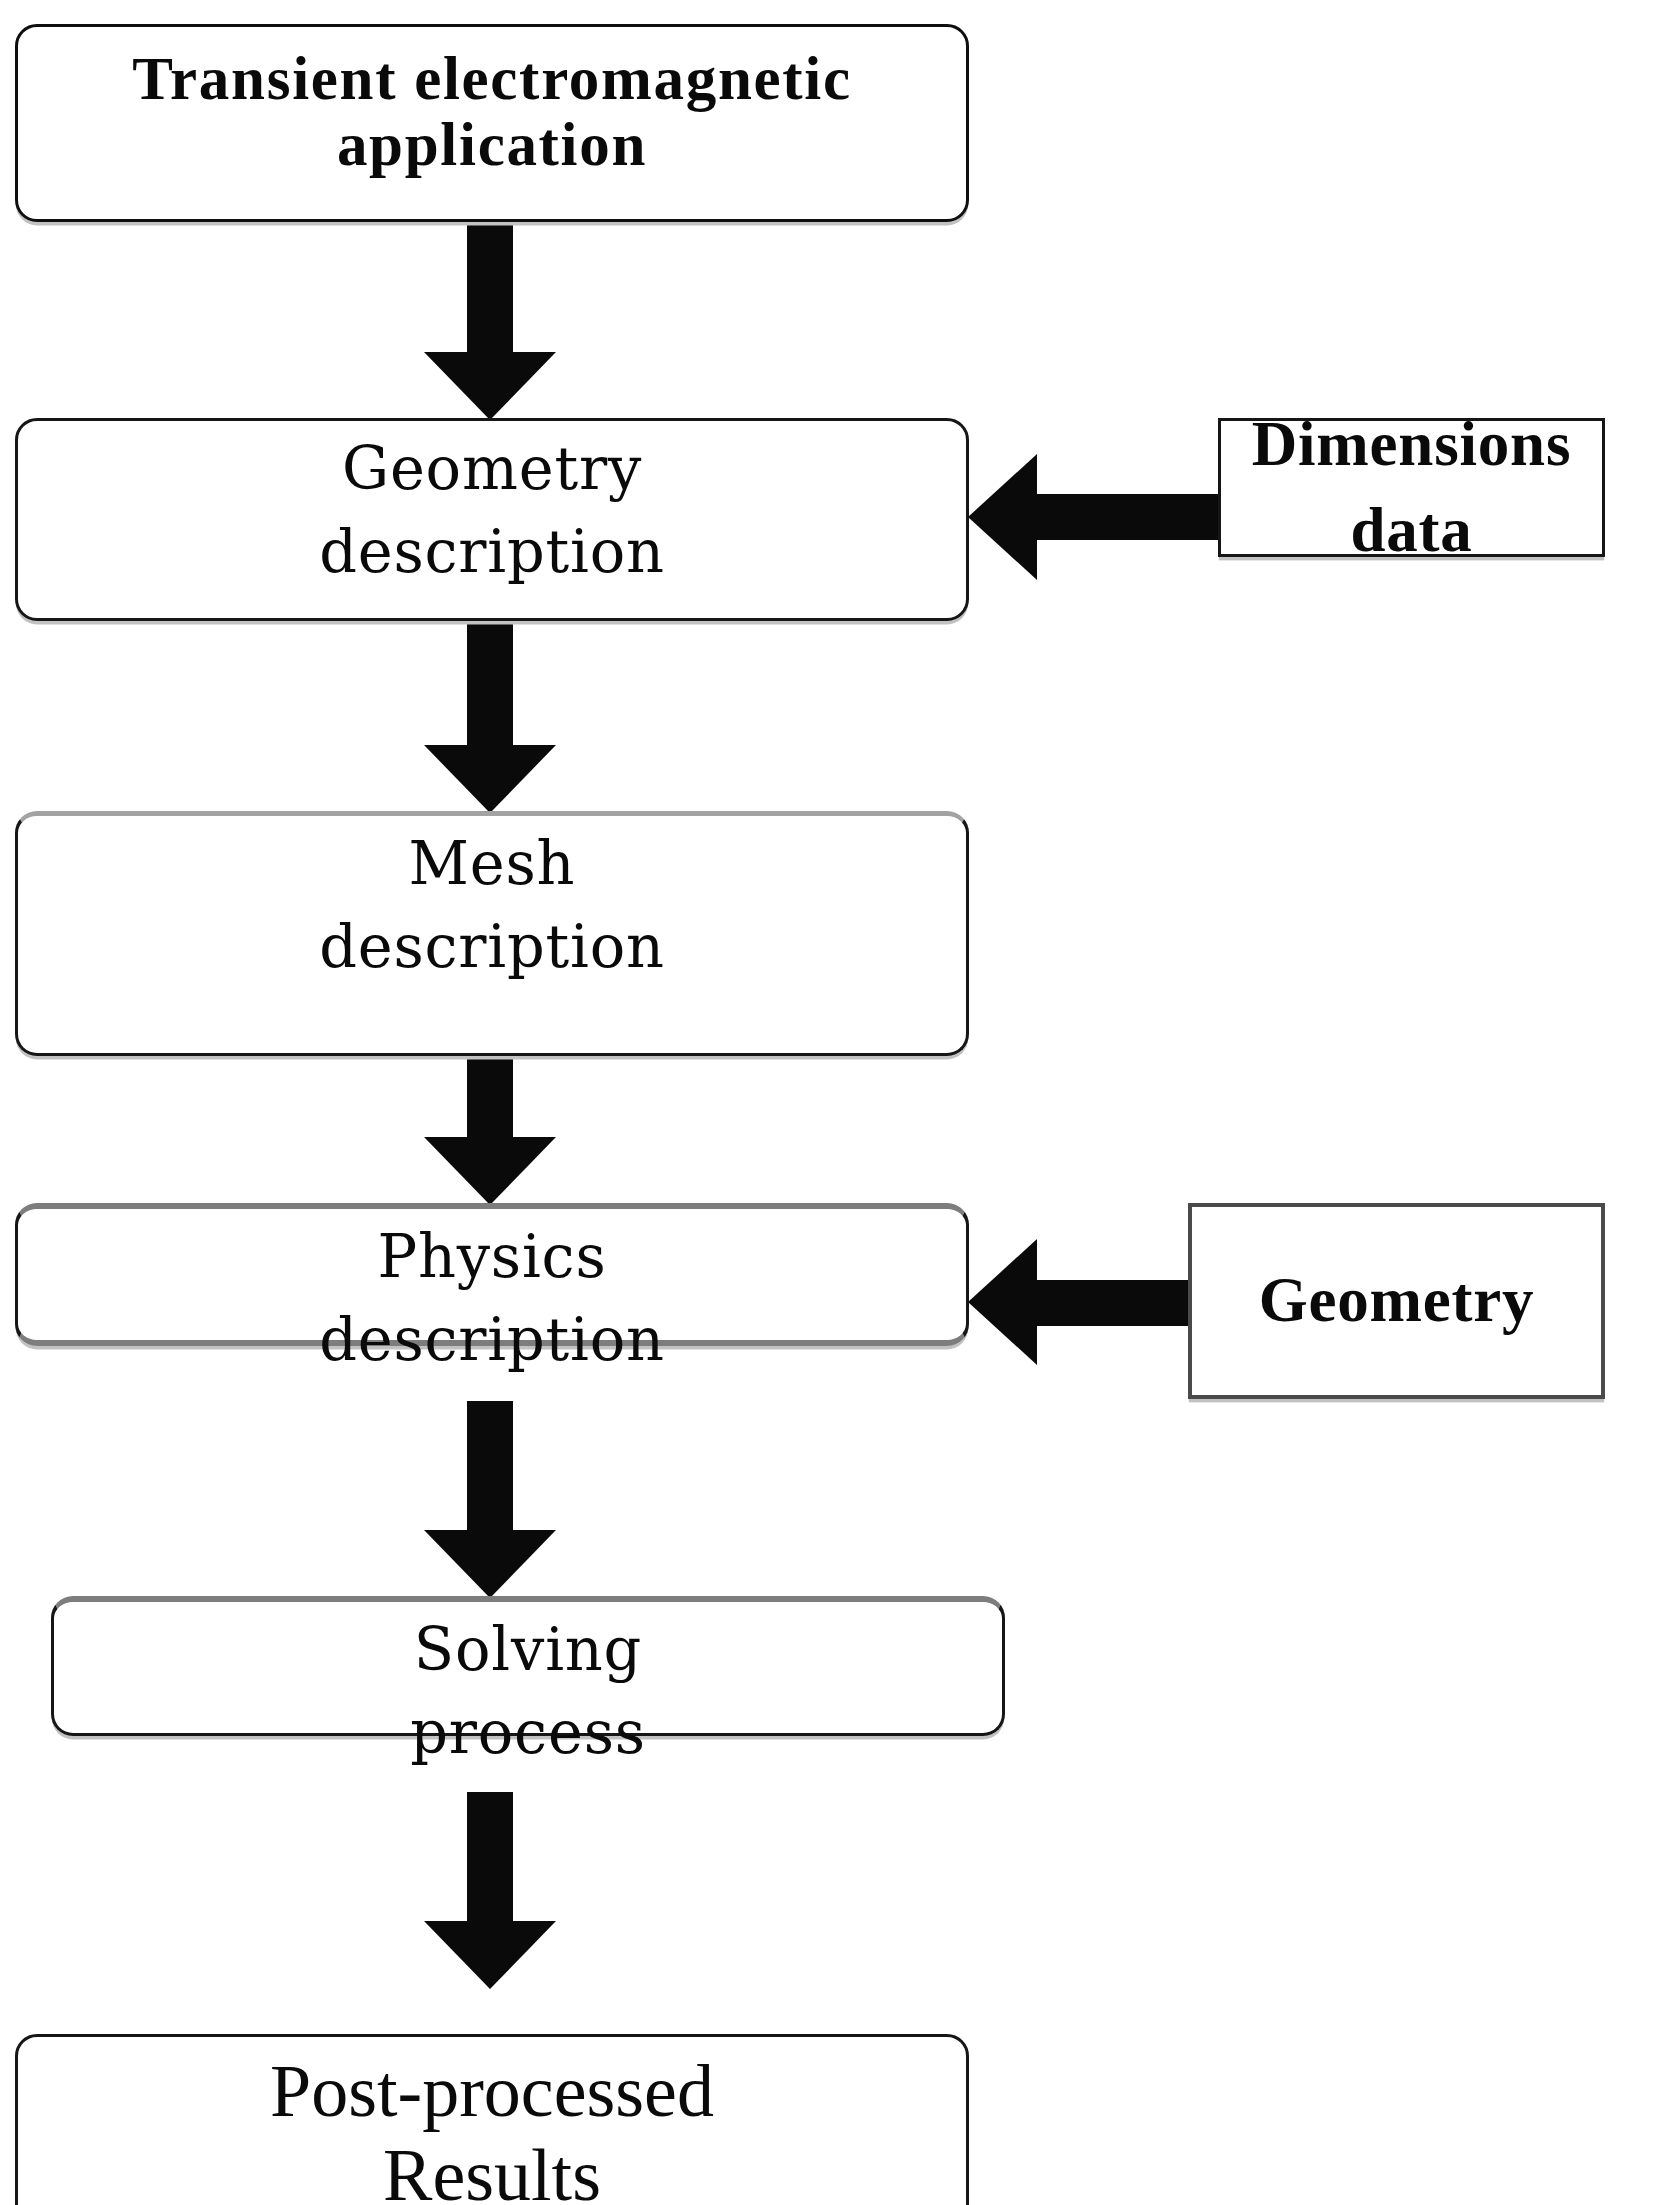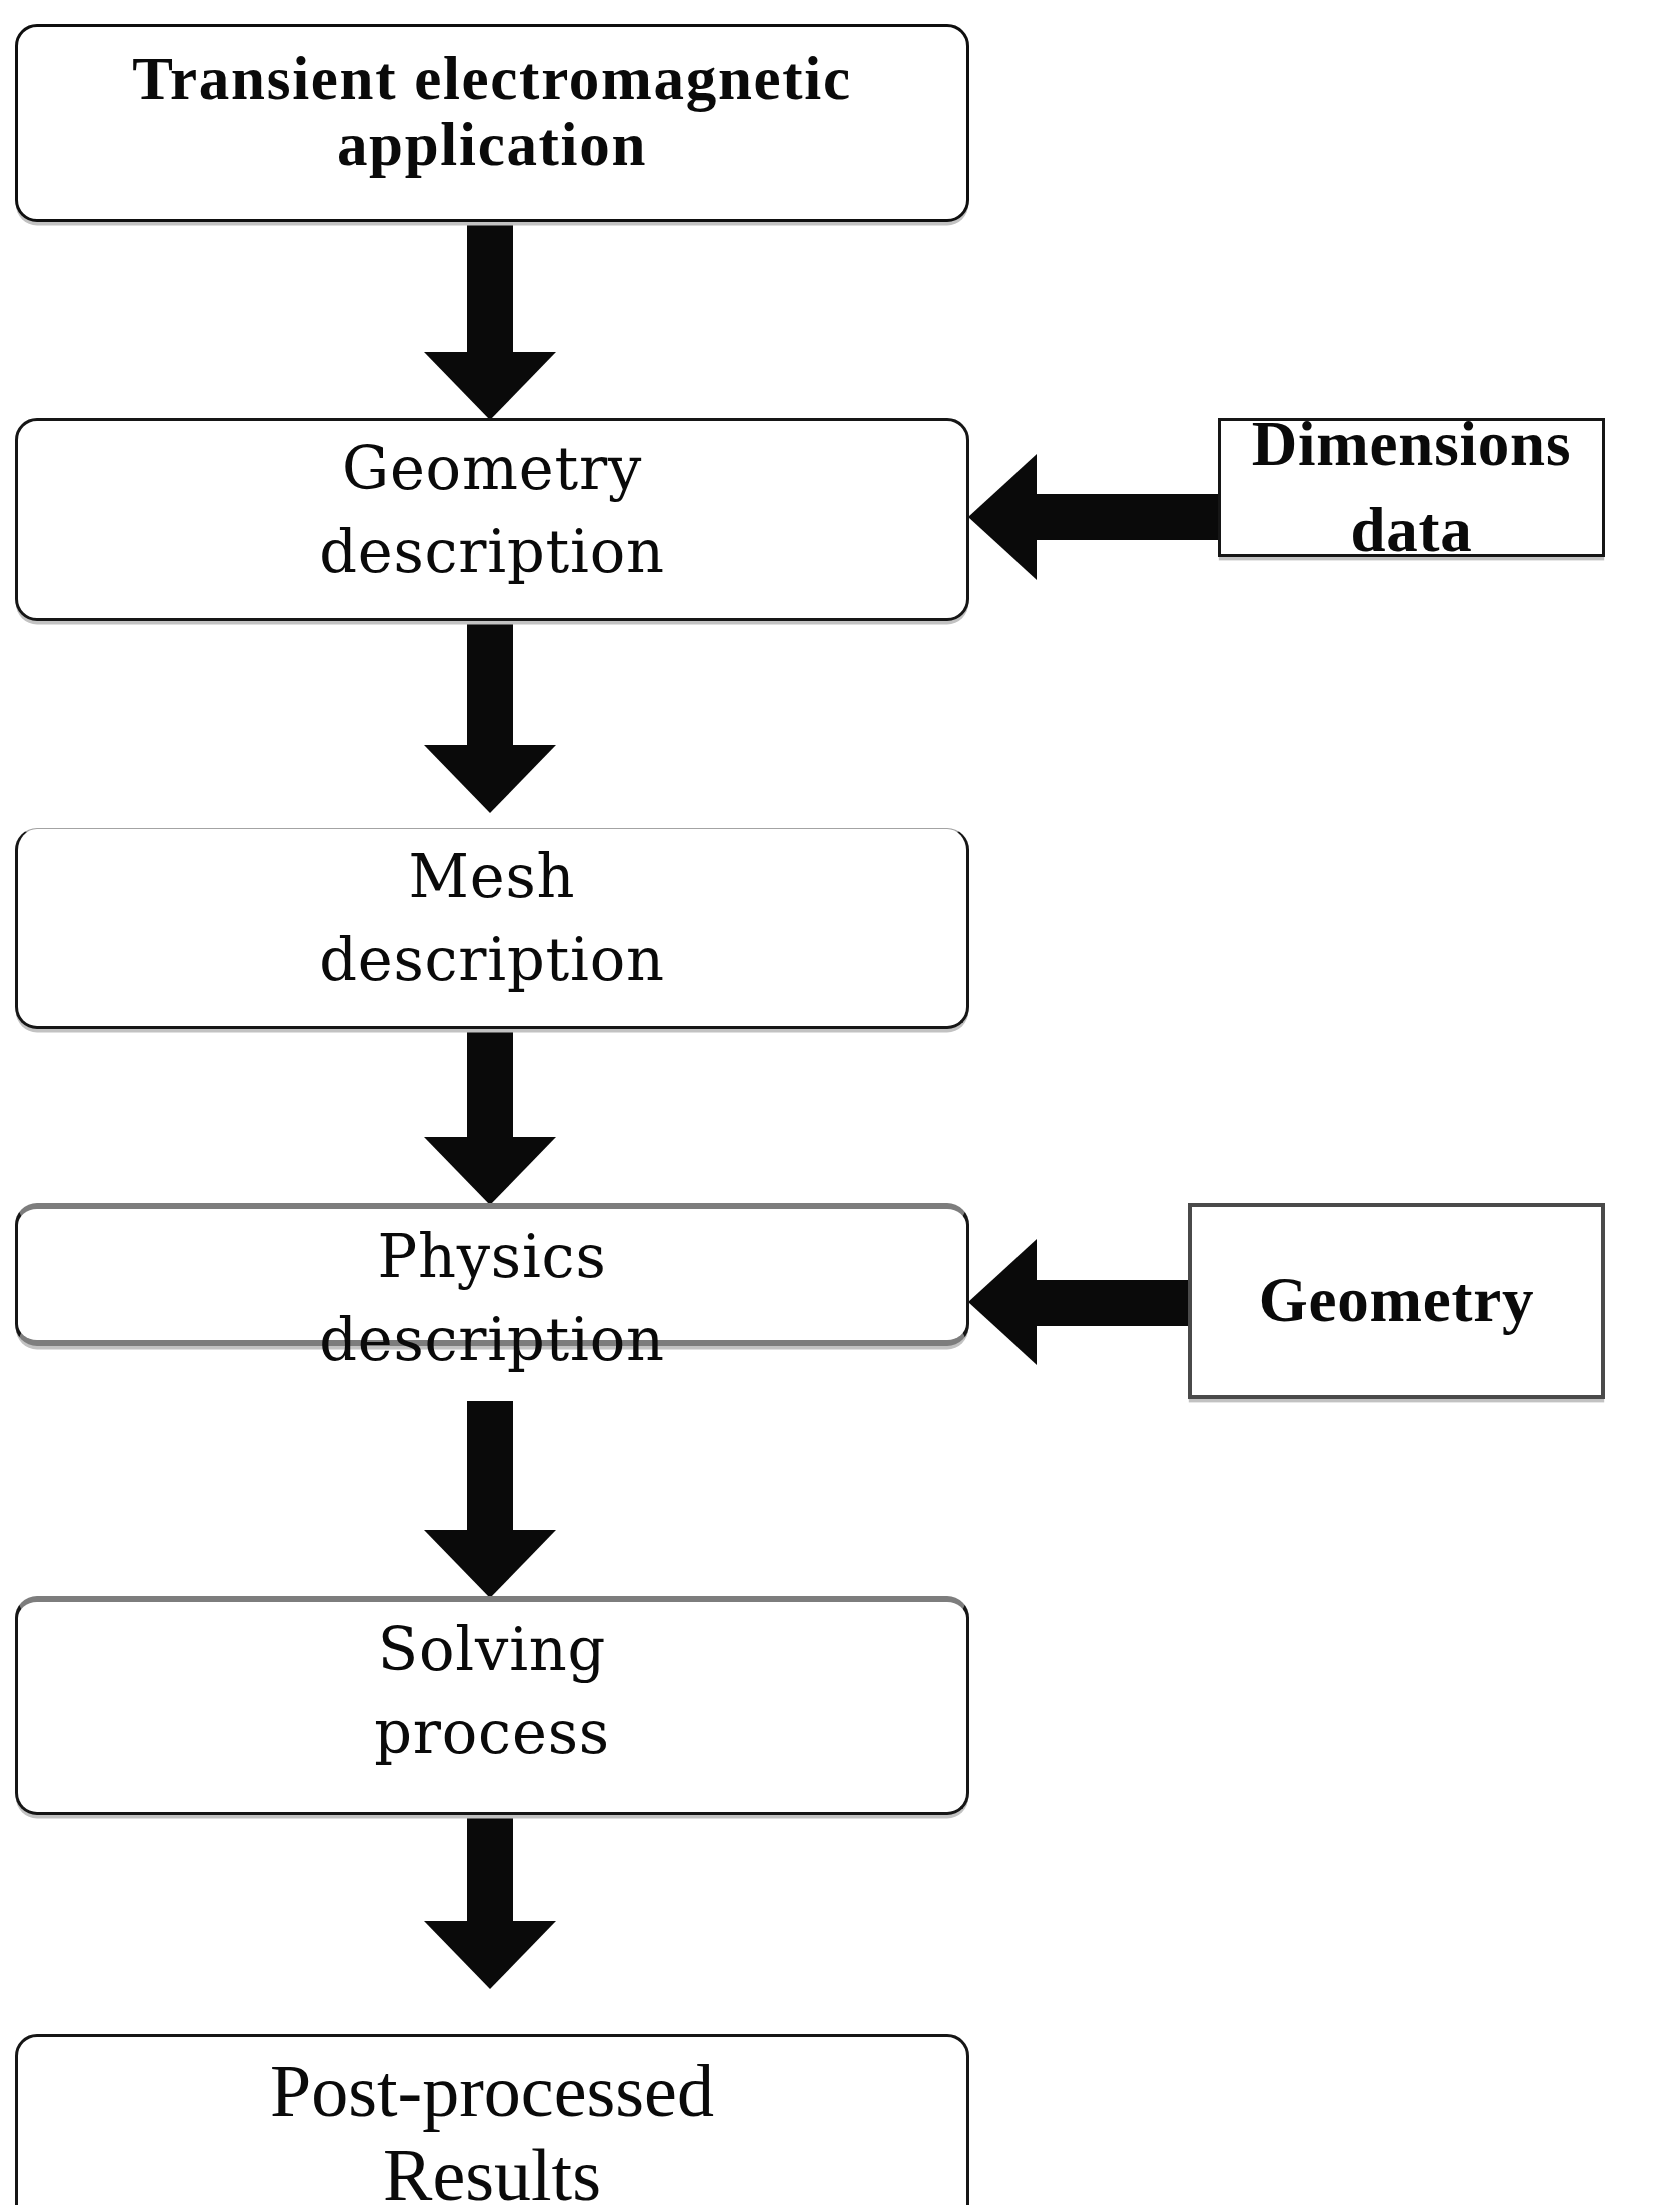--- a/index.html
+++ b/index.html
@@ -82,31 +82,31 @@
   <div class="box main t1" style="top:24px;height:198px;border-color:#0f0f0f;">
     <span class="line">Transient electromagnetic</span>
     <span class="line">application</span>
   </div>
 
   <div class="box main mid" style="top:418px;height:203px;">
     <span class="line">Geometry</span>
     <span class="line">description</span>
   </div>
 
-  <div class="box main mid" style="top:828px;height:201px;border-top:1px solid #a3a3a3;">
+  <div class="box main mid" style="top:811px;height:245px;border-top:5px solid #a3a3a3;">
     <span class="line">Mesh</span>
     <span class="line">description</span>
   </div>
 
   <div class="box main mid" style="top:1203px;height:143px;border-top:6.8px solid #7d7d7d;border-bottom:6.8px solid #7d7d7d;">
     <span class="line">Physics</span>
     <span class="line">description</span>
   </div>
 
-  <div class="box main mid" style="top:1596px;height:219px;border-top:6.8px solid #7d7d7d;">
+  <div class="box main mid" style="top:1596px;height:140px;border-top:6.8px solid #7d7d7d;margin-left:36px;">
     <span class="line">Solving</span>
     <span class="line">process</span>
   </div>
 
   <div class="box main end" style="top:1987px;height:198px;margin-top:47px;">
     <span class="line">Post-processed</span>
     <span class="line">Results</span>
   </div>
 
   <div class="box side" style="left:1218px;top:418px;width:387px;height:139px;">

